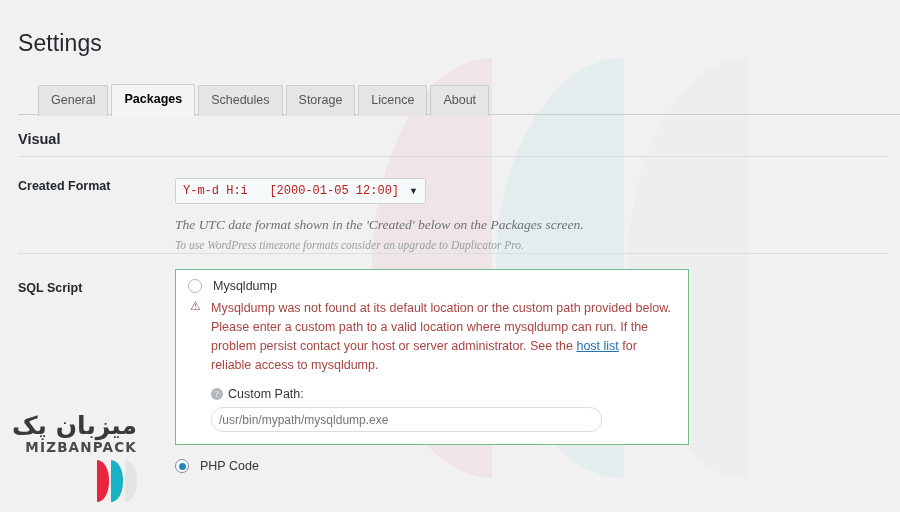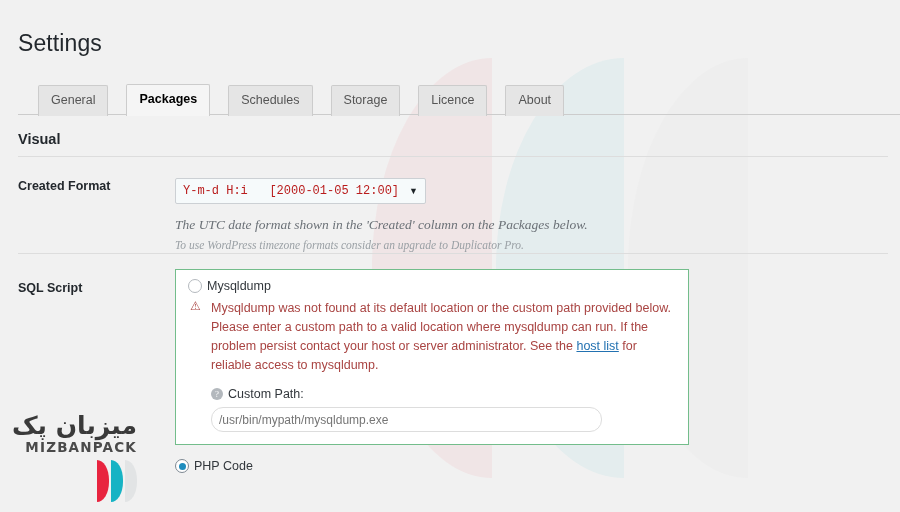--- a/index.html
+++ b/index.html
@@ -77,21 +77,21 @@
 
   
   .tabs-wrap {
     position: relative;
     padding-left: 18px;
     height: 32px;
   }
   .tabs {
     display: flex;
     align-items: flex-end;
-    gap: 18px;
+    gap: 3px;
     position: relative;
     z-index: 2;
     height: 32px;
     padding-left: 20px;
   }
   .tab {
     background: #e5e5e5;
     border: 1px solid #ccc;
     border-bottom: none;
     color: #555;
@@ -221,21 +221,21 @@
     box-sizing: border-box;
     width: 514px;
     padding: 9px 12px 12px 12px;
     margin-top: 1px;
   }
 
   
   .radio-line {
     display: flex;
     align-items: center;
-    gap: 5px;
+    gap: 11px;
   }
   .radio {
     width: 14px;
     height: 14px;
     min-width: 14px;
     border: 1px solid #b4b9be;
     border-radius: 50%;
     background: #fff;
     box-sizing: border-box;
     display: inline-block;
@@ -406,21 +406,21 @@
   <div class="section-heading">Visual</div>
   <div class="hr"></div>
 
   <div class="row" style="padding-top:21px;">
     <div class="row-label">Created Format</div>
     <div class="row-field">
       <div class="select-box">
         <div class="fakeselect">Y-m-d H:i   [2000-01-05 12:00]</div>
         <span class="select-caret">▼</span>
       </div>
-      <div class="desc1">The UTC date format shown in the 'Created' column on the Packages below.</div>
+      <div class="desc1">The UTC date format shown in the 'Created' below on the Packages screen.</div>
       <div class="desc2">To use WordPress timezone formats consider an upgrade to Duplicator Pro.</div>
     </div>
   </div>
 
   <div class="hr"></div>
 
   <div class="row" style="padding-top:14px;">
     <div class="row-label" style="padding-top:12px;">SQL Script</div>
     <div class="row-field">
 

